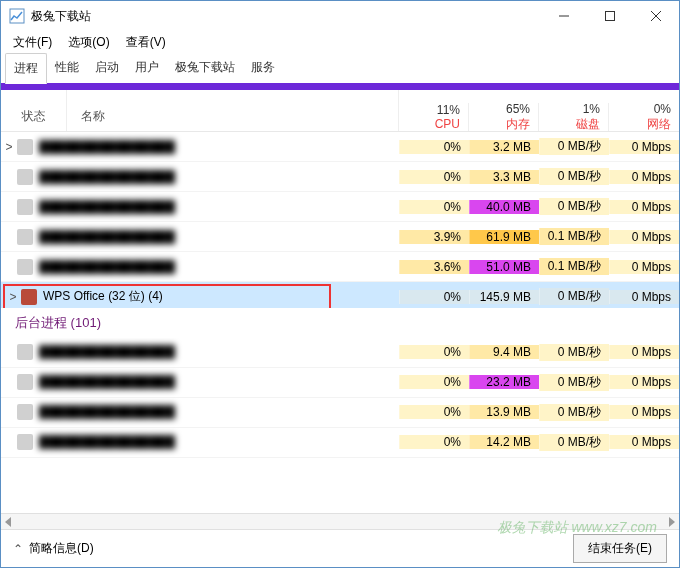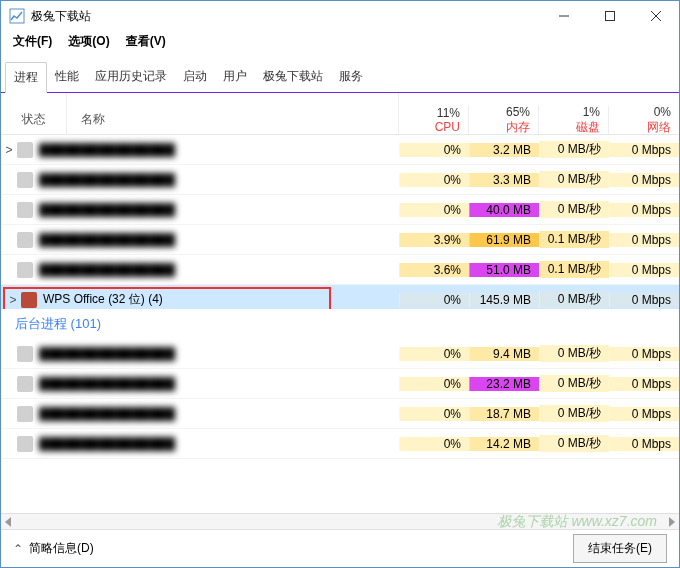--- a/index.html
+++ b/index.html
@@ -3,23 +3,23 @@
 <meta charset="utf-8">
 <style>
 * { margin: 0; padding: 0; box-sizing: border-box; }
 body { font-family: "Microsoft YaHei", "Segoe UI", sans-serif; font-size: 12px; background: #fff; color: #000; }
 .window { width: 680px; height: 568px; border: 1px solid #5a8fc4; background: #fff; position: relative; display: flex; flex-direction: column; }
 .titlebar { height: 30px; display: flex; align-items: center; padding-left: 8px; }
 .titlebar .icon { width: 16px; height: 16px; margin-right: 6px; }
 .titlebar .title { flex: 1; font-size: 12px; }
 .titlebar .controls { display: flex; }
 .titlebar .controls div { width: 46px; height: 30px; display: flex; align-items: center; justify-content: center; cursor: default; }
-.menubar { height: 22px; display: flex; align-items: flex-start; padding: 0 4px; font-weight: bold; }
+.menubar { height: 22px; display: flex; align-items: flex-end; padding: 0 4px; }
 .menubar span { padding: 2px 8px; font-size: 12px; }
-.tabs { display: flex; border-bottom: 1px solid #6d28d9; padding: 0 4px; margin-top: 9px; }
+.tabs { display: flex; border-bottom: 7px solid #6d28d9; padding: 0 4px; margin-top: 0; }
 .tabs .tab { padding: 6px 8px; font-size: 12px; color: #333; cursor: default; }
 .tabs .tab.active { border: 1px solid #d0d0d0; border-bottom: 1px solid #fff; margin-bottom: -1px; border-radius: 2px 2px 0 0; background: #fff; }
 .table-area { flex: 1; overflow: hidden; display: flex; flex-direction: column; position: relative; }
 .headers { display: flex; height: 42px; border-bottom: 1px solid #e8e8e8; align-items: stretch; }
 .hcell { border-right: 1px solid #eee; display: flex; }
 .hcell.name { flex: 1; align-items: flex-end; padding: 0 8px 6px 14px; font-size: 12px; color: #555; }
 .hcell.status { width: 66px; align-items: flex-end; justify-content: center; padding-bottom: 6px; font-size: 12px; color: #555; }
 .hcell.n { width: 70px; flex-direction: column; align-items: flex-end; justify-content: center; padding-right: 8px; margin-top: 13px; }
 .hcell.n .pct { font-size: 12px; color: #333; }
 .hcell.n .lbl { font-size: 12px; color: #ef4444; }
@@ -32,30 +32,30 @@
 .row .status-col { width: 66px; }
 .heat1 { background: #fff4c8; }
 .heat2 { background: #ffe9a6; }
 .heat3 { background: #d946ef; }
 .heat4 { background: #ffc84a; }
 .row.selected { background: #cde8ff; }
 .row.selected .ncell { background: #d9e8ef !important; }
 .red-box { border: 2px solid #e33; }
 .blur { filter: blur(3px); }
 .proc-icon-wps { background: #b94a3a !important; }
-.section-header { height: 30px; display: flex; align-items: center; padding-left: 14px; color: #3b82f6; font-size: 13px; }
+.section-header { height: 30px; display: flex; align-items: center; padding-left: 14px; color: #701a75; font-size: 13px; }
 .scroll-h { height: 16px; border-top: 1px solid #e0e0e0; background: #f5f5f5; position: relative; }
 .scroll-h::before, .scroll-h::after { content: ''; position: absolute; top: 3px; width: 0; height: 0; border-top: 5px solid transparent; border-bottom: 5px solid transparent; }
 .scroll-h::before { left: 4px; border-right: 6px solid #999; }
 .scroll-h::after { right: 4px; border-left: 6px solid #999; }
 .footer { height: 38px; border-top: 1px solid #e0e0e0; display: flex; align-items: center; padding: 0 12px; }
 .footer .expander-up { margin-right: 6px; color: #555; }
 .footer .spacer { flex: 1; }
 .footer .btn { padding: 5px 14px; border: 1px solid #aaa; background: #f5f5f5; font-size: 12px; }
-.watermark { position: absolute; right: 22px; bottom: 36px; font-size: 14px; color: rgba(100,180,100,0.5); font-style: italic; pointer-events: none; }
+.watermark { position: absolute; right: 22px; bottom: 30px; font-size: 14px; color: rgba(100,180,100,0.5); font-style: italic; pointer-events: none; }
 </style>
 </head>
 <body>
 
 <div class="window">
 
   <div class="titlebar">
     <svg class="icon" viewBox="0 0 16 16">
         <rect x="1" y="1" width="14" height="14" fill="#fff" stroke="#5a8fc4"></rect>
         <path d="M2 12 L5 8 L8 10 L13 4" stroke="#4a90d9" fill="none" stroke-width="1.5"></path>
@@ -83,21 +83,20 @@
 
   <div class="menubar">
     <span>文件(F)</span>
     <span>选项(O)</span>
     <span>查看(V)</span>
   </div>
 
   <div class="tabs">
     <div class="tab active">进程</div>
     <div class="tab">性能</div>
-    <div class="tab">应用历史记录</div>
     <div class="tab">启动</div>
     <div class="tab">用户</div>
     <div class="tab">极兔下载站</div>
     <div class="tab">服务</div>
   </div>
 
   <div class="table-area">
     <div class="headers">
       <div class="hcell status">
           <span>状态</span>
@@ -224,21 +223,21 @@
           <div class="ncell heat1">0 Mbps</div>
         </div>
         <div class="row">
           <div style="flex: 1 1 0%; display: flex; align-items: center;">
             <span class="expander"></span>
             <span class="picon"></span>
             <span class="ptxt blur">████████████████</span>
           </div>
           <div class="status-col"></div>
           <div class="ncell heat1">0%</div>
-          <div class="ncell heat2">18.7 MB</div>
+          <div class="ncell heat2">13.9 MB</div>
           <div class="ncell heat1">0 MB/秒</div>
           <div class="ncell heat1">0 Mbps</div>
         </div>
         <div class="row">
           <div style="flex: 1 1 0%; display: flex; align-items: center;">
             <span class="expander"></span>
             <span class="picon"></span>
             <span class="ptxt blur">████████████████</span>
           </div>
           <div class="status-col"></div>

